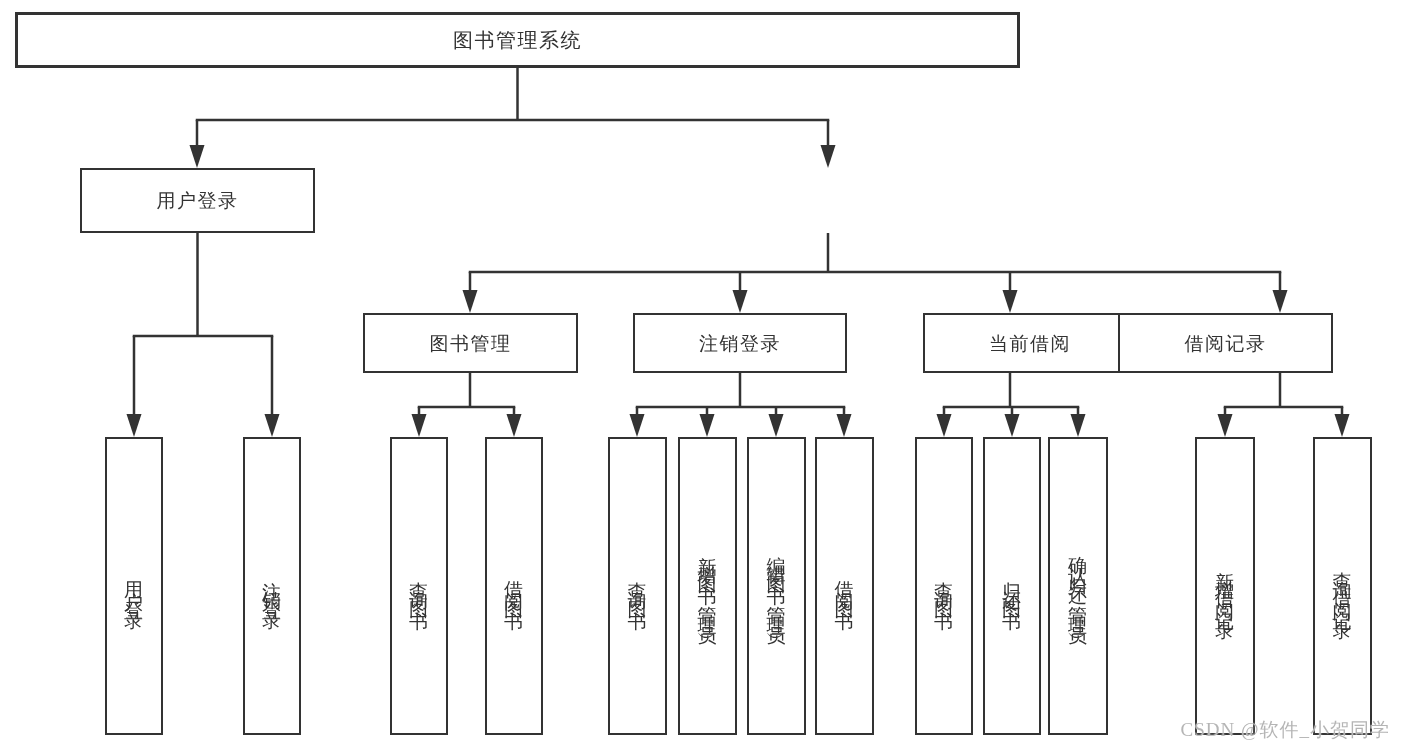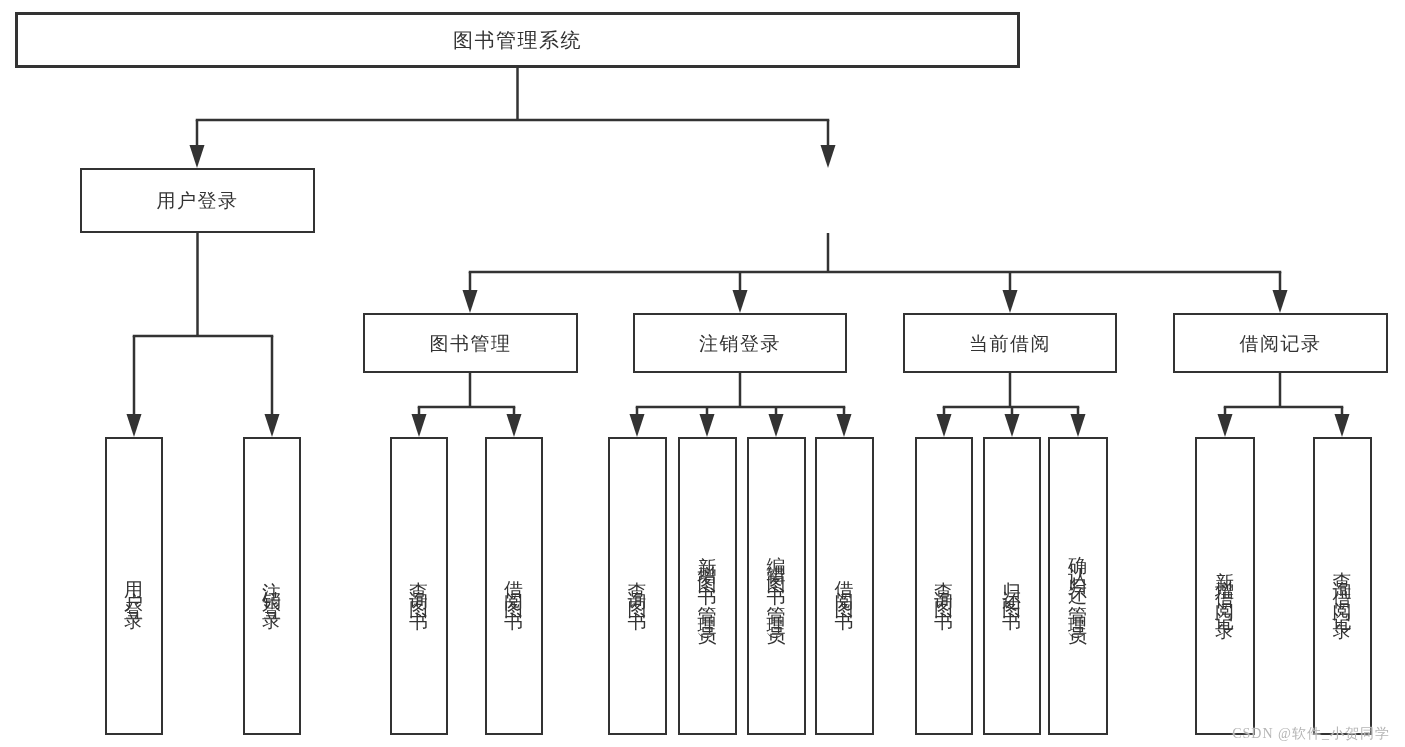--- a/index.html
+++ b/index.html
@@ -38,21 +38,21 @@
     background:#ffffff;
     writing-mode:vertical-rl;
     text-orientation:mixed;
     display:flex;align-items:center;justify-content:center;
     font-size:19px;letter-spacing:10px;color:var(--ink);
     line-height:1;
   }
   .watermark{
     position:absolute;
     right:6px;bottom:4px;
-    font-size:14px;
+    font-size:19px;
     color:var(--wm);
     letter-spacing:1px;
     text-shadow:0 0 2px #ffffff;
     z-index:20;
     white-space:nowrap;
   }
 </style>
 </head>
 <body>
 
@@ -112,22 +112,22 @@
       <line x1="1342" y1="407" x2="1342" y2="418" stroke="#333333" stroke-width="2.5"></line>
       <polygon points="1334.5,414 1349.5,414 1342,437" fill="#333333"></polygon>
     </svg>
 
   <div class="hbox root" style="left:15px;top:12px;width:1005px;height:56px">图书管理系统</div>
 
   <div class="hbox" style="left:80px;top:168px;width:235px;height:65px">用户登录</div>
 
   <div class="hbox" style="left:363px;top:313px;width:215px;height:60px">图书管理</div>
   <div class="hbox" style="left:633px;top:313px;width:214px;height:60px">注销登录</div>
-  <div class="hbox" style="left:903px;top:313px;width:214px;height:60px">当前借阅</div>
-  <div class="hbox" style="left:1173px;top:313px;width:215px;height:60px">借阅记录</div>
+  <div class="hbox" style="left:923px;top:313px;width:214px;height:60px">当前借阅</div>
+  <div class="hbox" style="left:1118px;top:313px;width:215px;height:60px">借阅记录</div>
 
   <div class="vbox" style="left:105px;width:58px">用户登录</div>
   <div class="vbox" style="left:243px;width:58px">注销登录</div>
 
   <div class="vbox" style="left:390px;width:58px">查询图书</div>
   <div class="vbox" style="left:485px;width:58px">借阅图书</div>
 
   <div class="vbox" style="left:608px;width:59px">查询图书</div>
   <div class="vbox" style="left:678px;width:59px">新增图书（管理员）</div>
   <div class="vbox" style="left:747px;width:59px">编辑图书（管理员）</div>

